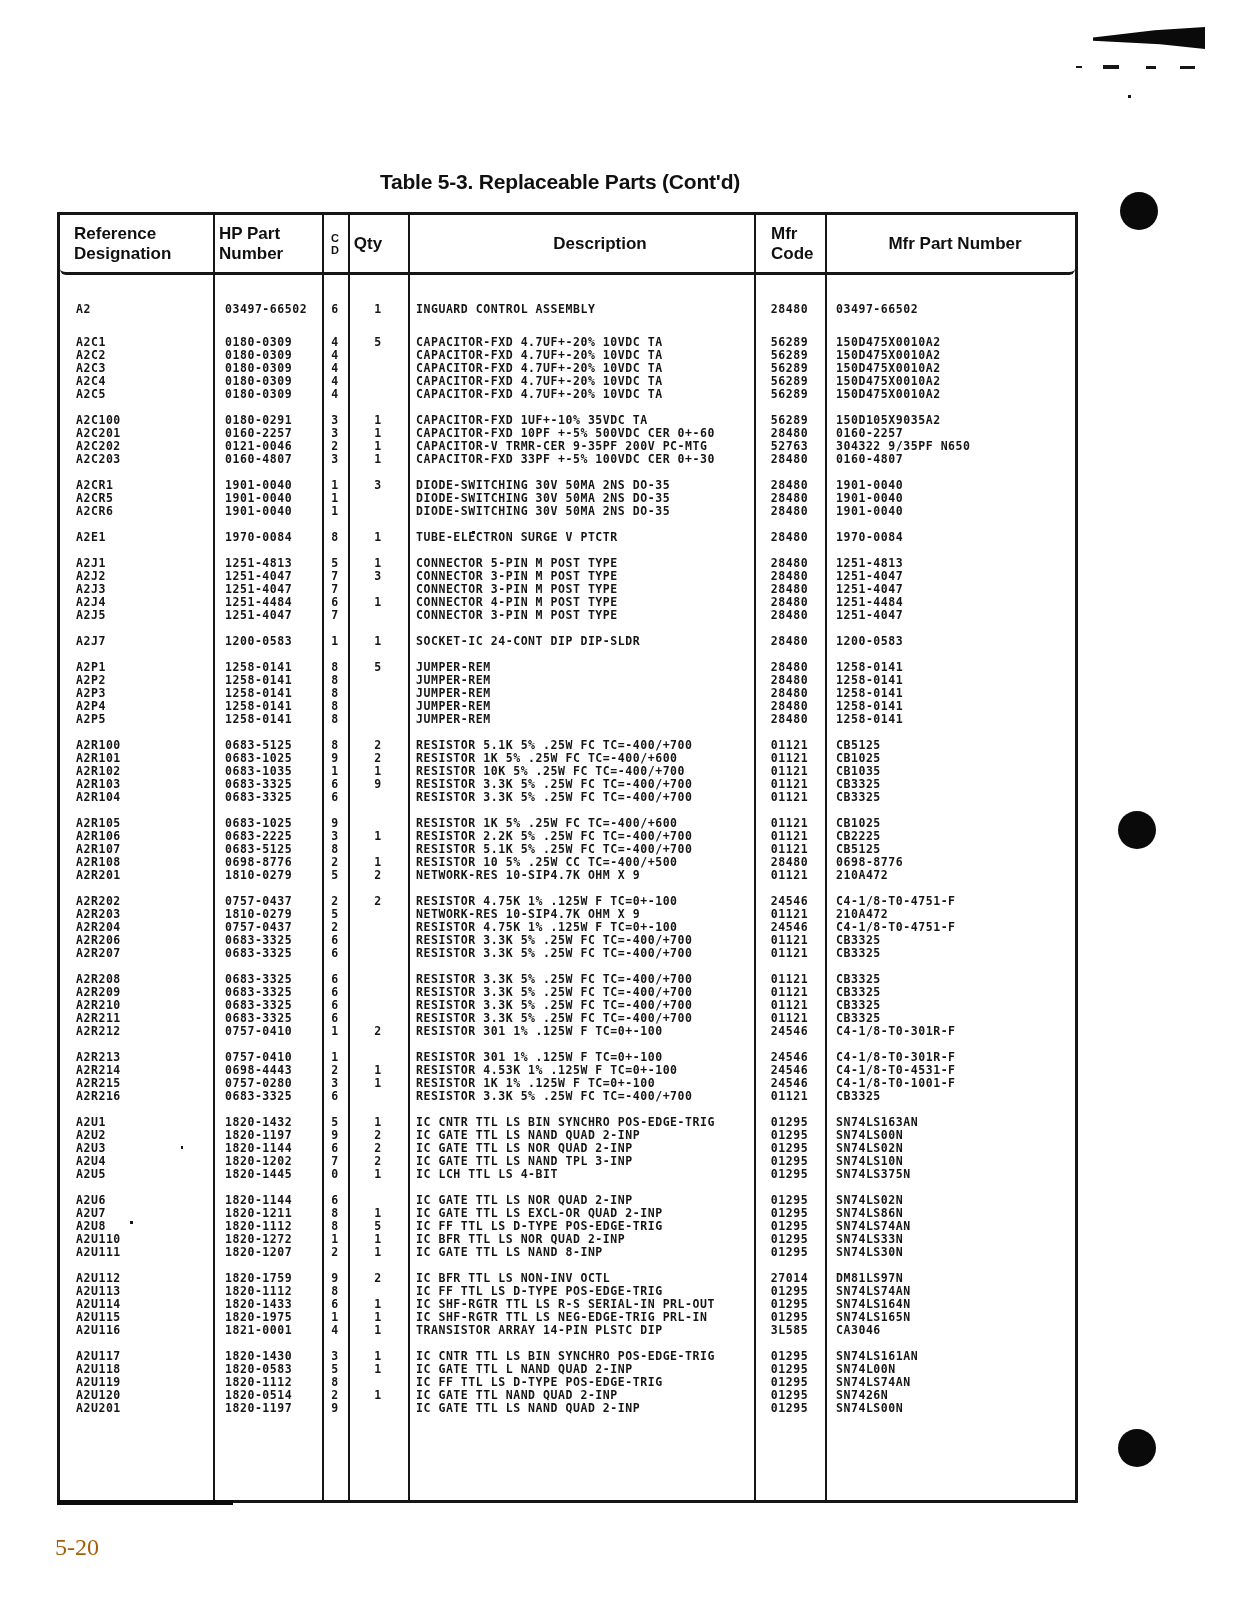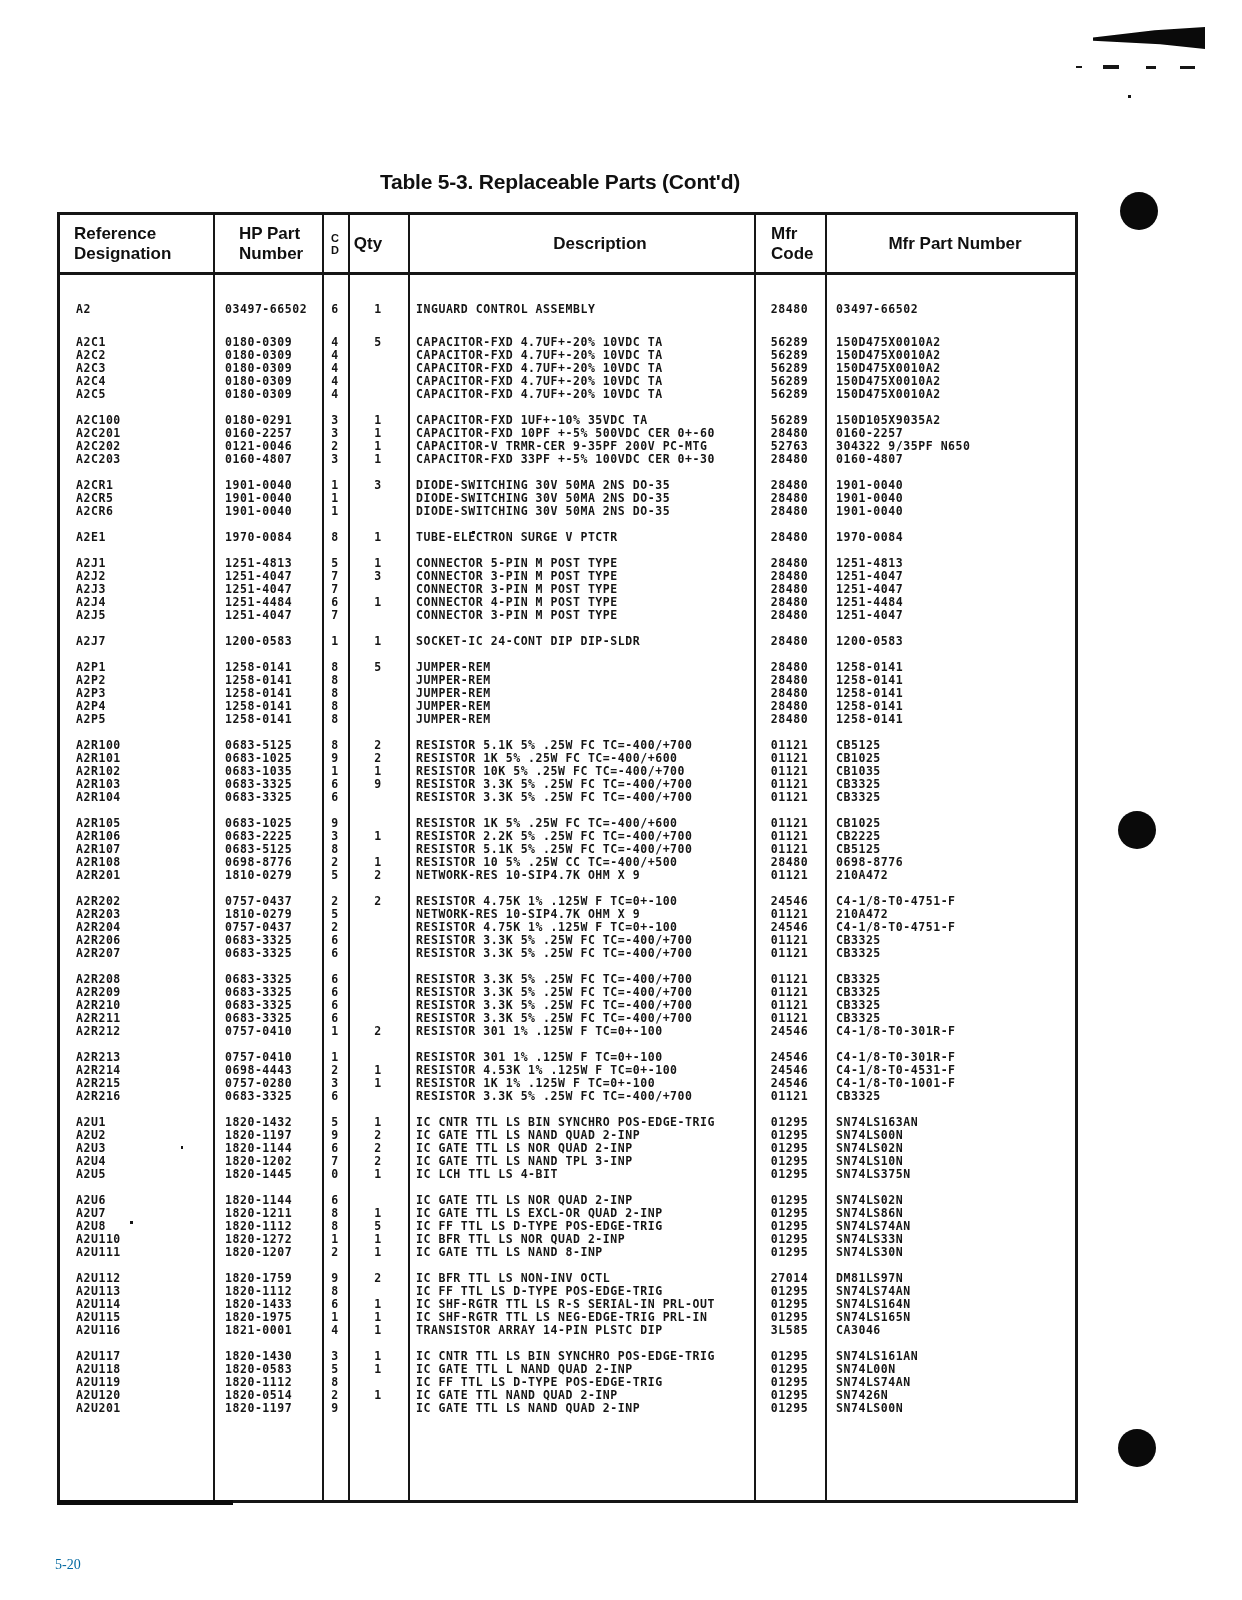--- a/index.html
+++ b/index.html
@@ -11,25 +11,25 @@
              font-size:21px;font-weight:bold;letter-spacing:-0.2px;
              font-family:"Liberation Sans",sans-serif;color:#101010;}
 
   
   .ptable{position:absolute;left:57px;top:212px;width:1015px;height:1285px;
           border:3px solid #161616;}
   .vline{position:absolute;top:0;bottom:0;width:2px;background:#161616;}
   .v1{left:153px}.v2{left:262px}.v3{left:288px}.v4{left:348px}.v5{left:694px}.v6{left:765px}
 
   
-  .thead{position:absolute;left:0;top:0;right:0;height:57px;border-bottom:3px solid #161616;}
+  .thead{position:absolute;left:0;top:0;right:0;height:57px;border-bottom:3px solid #161616;border-radius:6px;}
   .hcell{position:absolute;top:0;height:57px;display:flex;flex-direction:column;
          justify-content:center;font-weight:bold;font-size:17px;line-height:20px;color:#101010;}
   .h-ref{left:0;width:153px;padding-left:14px;box-sizing:border-box;}
-  .h-hp{left:155px;width:107px;padding-left:24px;box-sizing:border-box;}
+  .h-hp{left:155px;width:107px;padding-left:4px;box-sizing:border-box;}
   .h-cd{left:262px;width:26px;text-align:center;font-size:11px;line-height:12px;}
   .h-qty{left:290px;width:36px;text-align:center;}
   .h-desc{left:350px;width:380px;text-align:center;}
   .h-mfr{left:696px;width:69px;padding-left:15px;box-sizing:border-box;}
   .h-mfrpn{left:767px;width:256px;text-align:center;}
 
   
   .tbody{position:absolute;left:0;top:60px;right:0;bottom:0;padding-top:28px;overflow:hidden;}
   .group{margin-bottom:13px;}
   .group:first-child{margin-bottom:20px;}
@@ -42,21 +42,21 @@
   .c-cd{left:262px;width:26px;text-align:center}
   .c-qty{left:288px;width:60px;text-align:center}
   .c-desc{left:356px}
   .c-mfr{left:694px;width:71px;text-align:center}
   .c-mfrpn{left:776px}
 
   
   .footnotes{position:absolute;left:358px;top:1509px;font-family:"Liberation Serif",serif;
              font-size:15.5px;line-height:21px;color:#151515;}
   .page-num{position:absolute;left:55px;top:1534px;font-family:"Liberation Serif",serif;
-            font-size:14px;color:#0369a1;margin-top:23px;}
+            font-size:24px;color:#a16207;}
 
   
   .hole{position:absolute;width:38px;height:38px;border-radius:50%;background:#0a0a0a;}
   .hole1{left:1120px;top:192px}.hole2{left:1118px;top:811px}.hole3{left:1118px;top:1429px}
   .wedge{position:absolute;left:1093px;top:27px;width:112px;height:22px;background:#0a0a0a;
          clip-path:polygon(0 48%,55% 15%,100% 0,100% 100%,60% 78%,0 62%);}
   .mark{position:absolute;background:#161616;}
   .seg-bottom{position:absolute;left:57px;top:1500px;width:176px;height:5px;background:#0c0c0c;}
 </style>
 </head>

